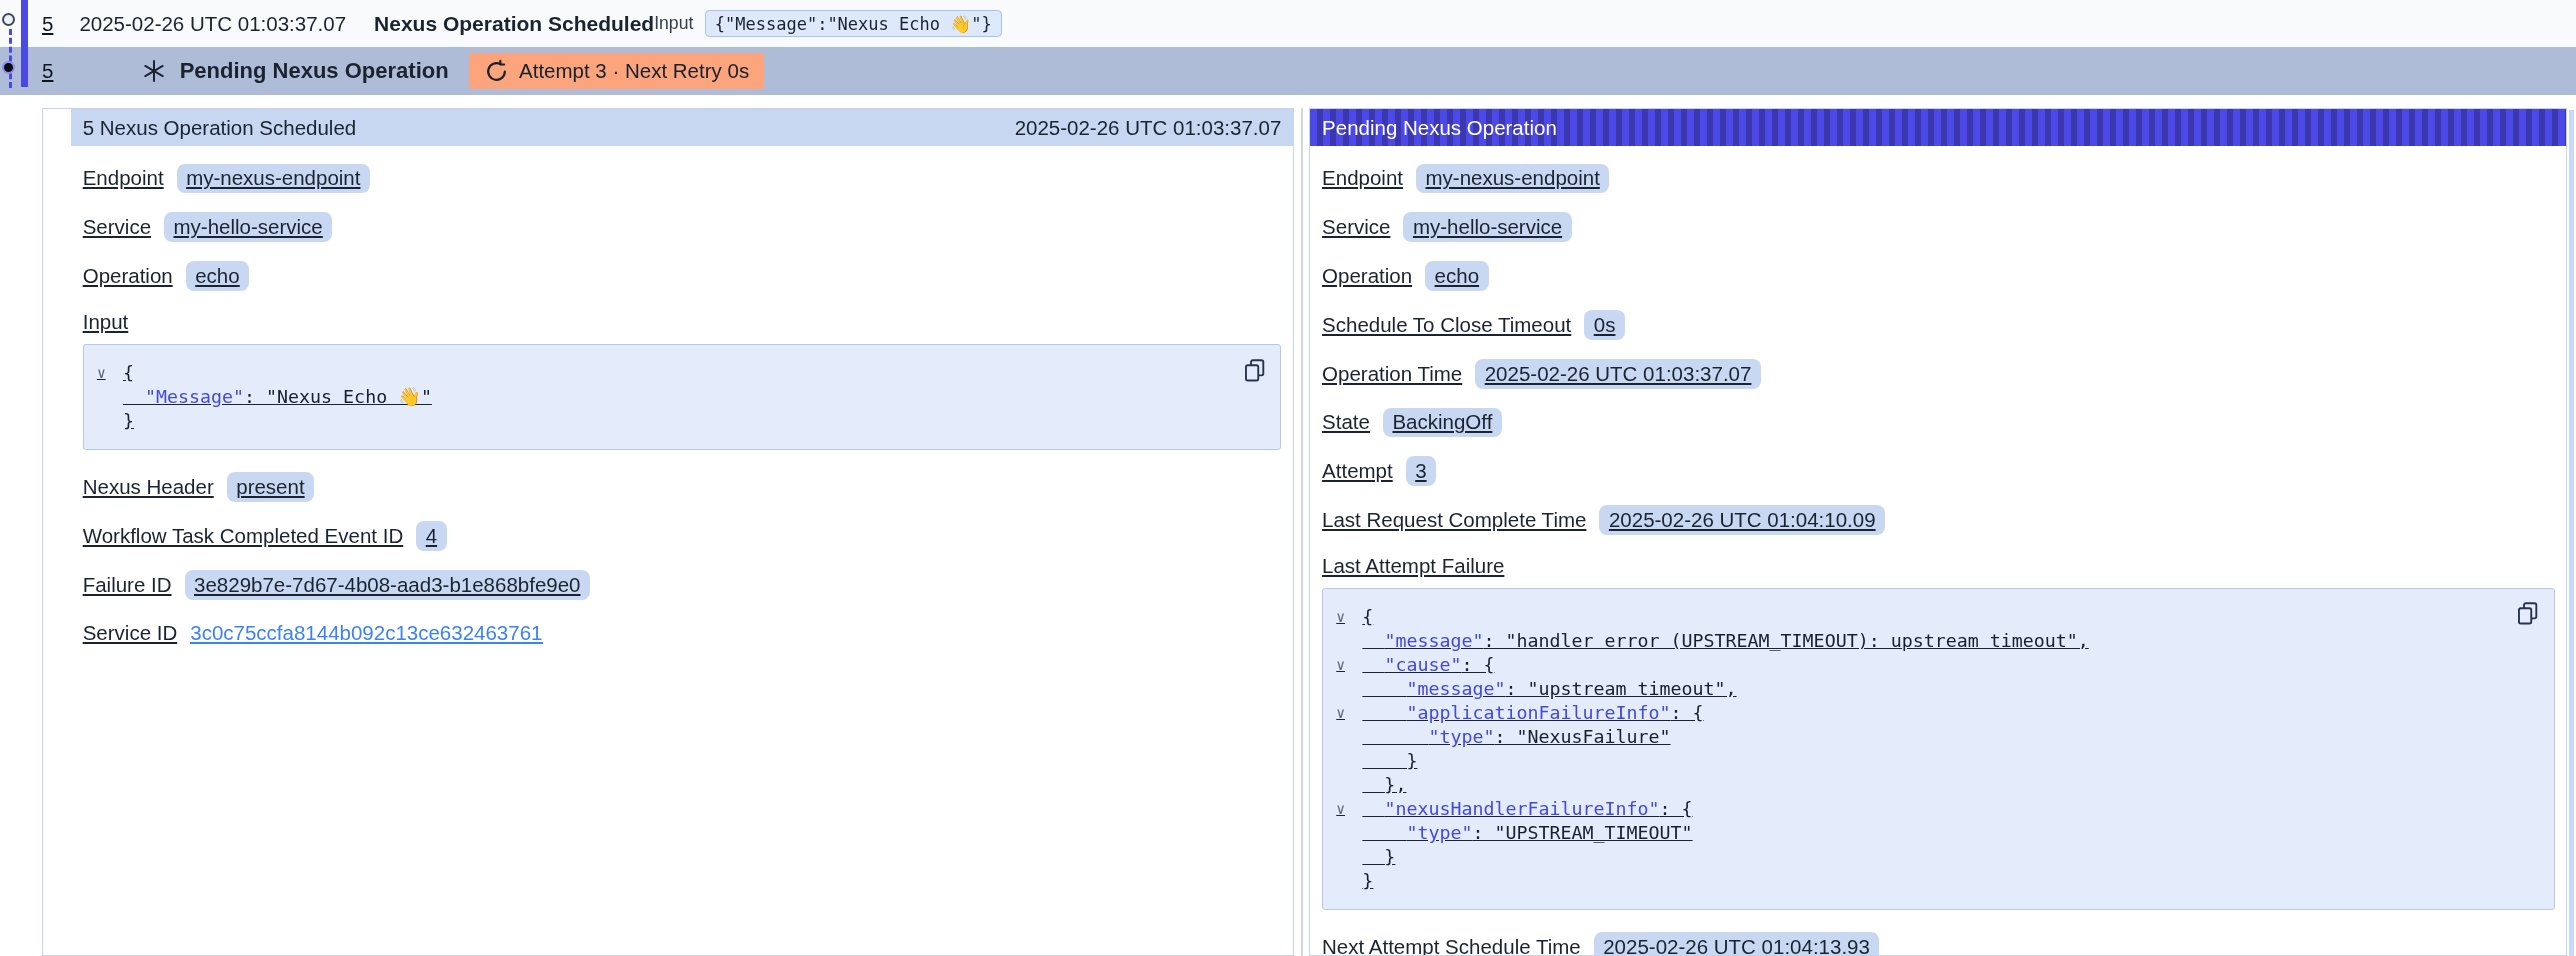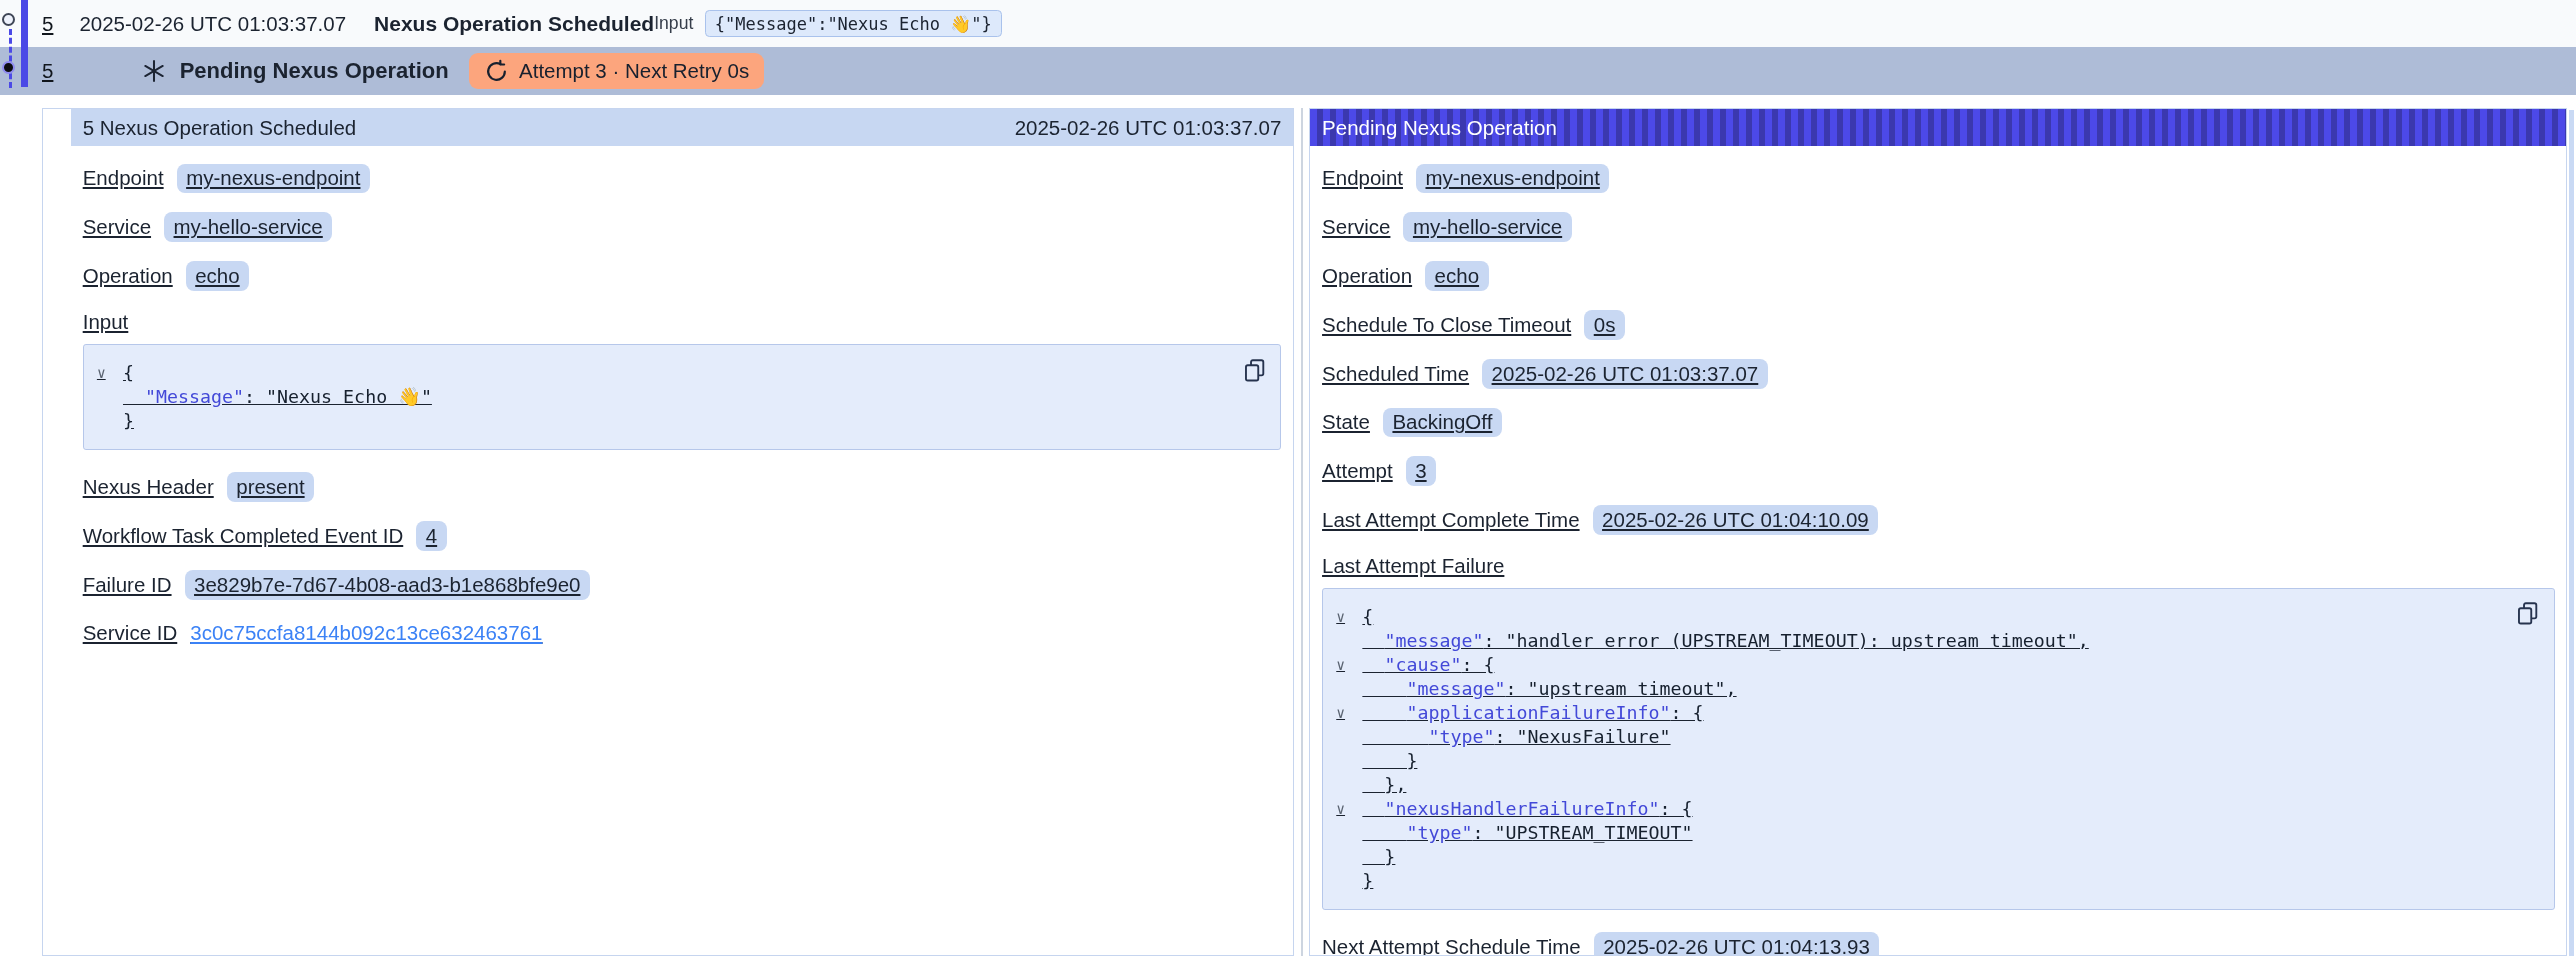--- a/index.html
+++ b/index.html
@@ -23,21 +23,21 @@
   .event-title { font-size:21px; font-weight:700; }
   .input-label-sm { font-size:17.6px; color:#353d4a; margin-right:11.7px; }
   .input-chip  { font-family:"DejaVu Sans Mono", monospace; font-size:17px; background:#dde9fb;
                  border:1.5px solid #a9c2ec; border-radius:4.4px; padding:2.2px 8.8px; color:#1b2330; }
 
   
   .pending-row { height:48px; background:#aebcd7; display:flex; align-items:center; padding-left:42px; }
   .pending-row .event-id { width:97px; }
   .asterisk-wrap { width:29px; height:29px; margin-right:11.7px; display:flex; align-items:center; justify-content:center; }
   .pending-title { font-size:22px; font-weight:700; margin-right:20.5px; }
-  .retry-chip { display:flex; align-items:center; gap:10.3px; background:#fca57d; border-radius:9px;
+  .retry-chip { display:flex; align-items:center; gap:10.3px; background:#fca57d; border-radius:3px;
                 padding:5.1px 14.6px; font-size:20.5px; color:#17202e; }
 
   
   .panels { display:flex; align-items:stretch; margin:13px 0 0 42px; height:848px; }
   .panel  { border:1.5px solid #c6d5ef; background:#ffffff; overflow:hidden; }
   .panel-left  { width:1252px;padding-left:28px; }
   .panel-right { flex:1; margin-right:8.8px; }
   .v-divider { width:2.2px; background:#cdd5e0; margin:0 6.6px; }
   .right-scroll-track { position:absolute; right:2.2px; top:110px; height:846px; width:5.1px; background:#c9d9f4; }
 
@@ -189,33 +189,33 @@
             </div>
             <div class="field-row">
               <span class="field-label">Operation</span>
               <span class="badge">echo</span>
             </div>
             <div class="field-row">
               <span class="field-label">Schedule To Close Timeout</span>
               <span class="badge">0s</span>
             </div>
             <div class="field-row">
-              <span class="field-label">Scheduled Time</span>
+              <span class="field-label">Operation Time</span>
               <span class="badge">2025-02-26 UTC 01:03:37.07</span>
             </div>
             <div class="field-row">
               <span class="field-label">State</span>
               <span class="badge">BackingOff</span>
             </div>
             <div class="field-row">
               <span class="field-label">Attempt</span>
               <span class="badge">3</span>
             </div>
             <div class="field-row">
-              <span class="field-label">Last Attempt Complete Time</span>
+              <span class="field-label">Last Request Complete Time</span>
               <span class="badge">2025-02-26 UTC 01:04:10.09</span>
             </div>
           </div>
         <div class="section-label">Last Attempt Failure</div>
         <div class="code-block">
           <div id="right-code">
               <div class="code-line">
                 <span class="gutter">∨</span>
                 <span class="code-text"><span class="json-plain">{</span></span>
               </div>

